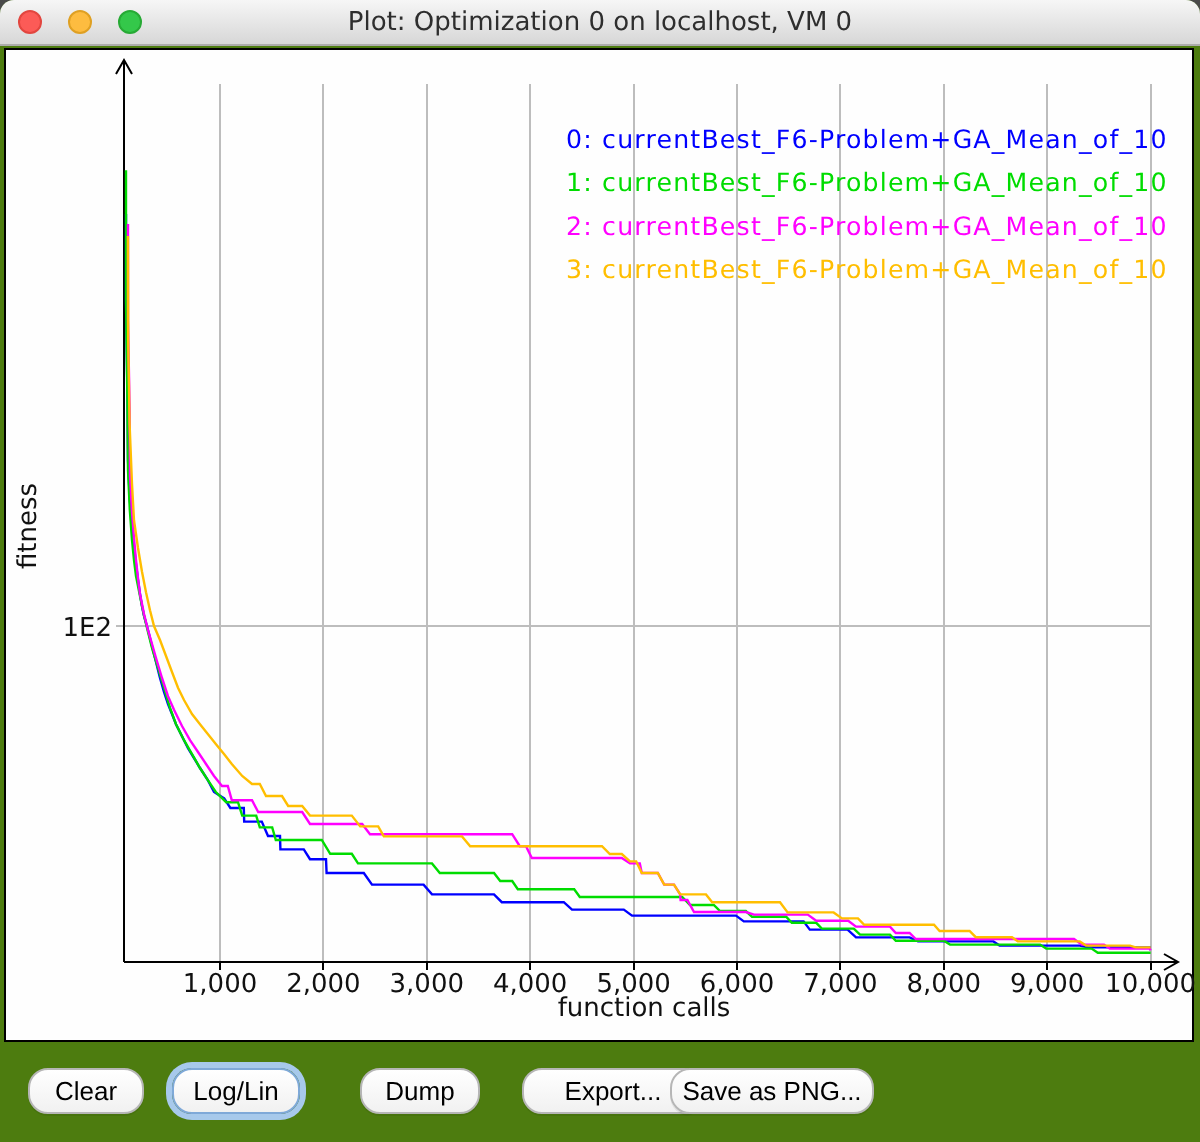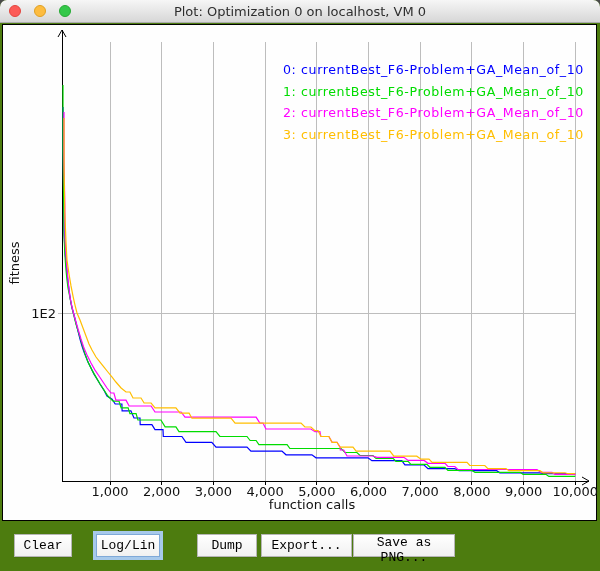--- a/index.html
+++ b/index.html
@@ -16,33 +16,33 @@
          box-sizing:border-box;vertical-align:top;}
   .red{background:#fc5b57;border:1px solid #e2463f;}
   .yellow{background:#fdbc40;border:1px solid #dfa023;}
   .green{background:#34c84a;border:1px solid #27aa35;}
   
   .panel{position:absolute;left:2px;top:24px;width:593px;height:495px;
          background:#fefefe;border:1px solid #000;}
   svg#plot{position:absolute;left:0;top:0;pointer-events:none;}
   .ylabel{position:absolute;left:-16px;top:254px;width:64px;height:18px;
           transform:rotate(-90deg);text-align:center;font-size:13px;color:#111;}
-  .xlabel{position:absolute;left:212px;top:497px;width:200px;text-align:center;
+  .xlabel{position:absolute;left:222px;top:497px;width:200px;text-align:center;
           font-size:13px;color:#111;}
   
   .btn{position:absolute;top:534px;height:23px;box-sizing:border-box;
-       border:1px solid #b6b6b6;border-radius:0;
+       border:1px solid #b6b6b6;border-radius:10px;
        background:linear-gradient(#ffffff,#f1f1f1);
-       font-family:Liberation Mono, monospace;font-size:13px;color:#000;
+       font-family:Liberation Sans, sans-serif;font-size:13px;color:#000;
        text-align:center;padding:0;box-shadow:0 1px 0 rgba(0,0,0,0.07);}
   .b0{left:14px;width:58px;}
-  .b1{left:96px;width:64px;border-color:#7fa9d8;box-shadow:0 0 0 3px #a7c9eb;}
-  .b2{left:197px;width:60px;}
+  .b1{left:86px;width:64px;border-color:#7fa9d8;box-shadow:0 0 0 3px #a7c9eb;}
+  .b2{left:180px;width:60px;}
   .b3{left:261px;width:91px;}
-  .b4{left:353px;width:102px;}
+  .b4{left:335px;width:102px;}
 </style>
 </head>
 <body>
 
 <div class="window">
 
   <div class="titlebar">
     <div class="lights">
       <span class="light red"></span>
       <span class="light yellow"></span>

